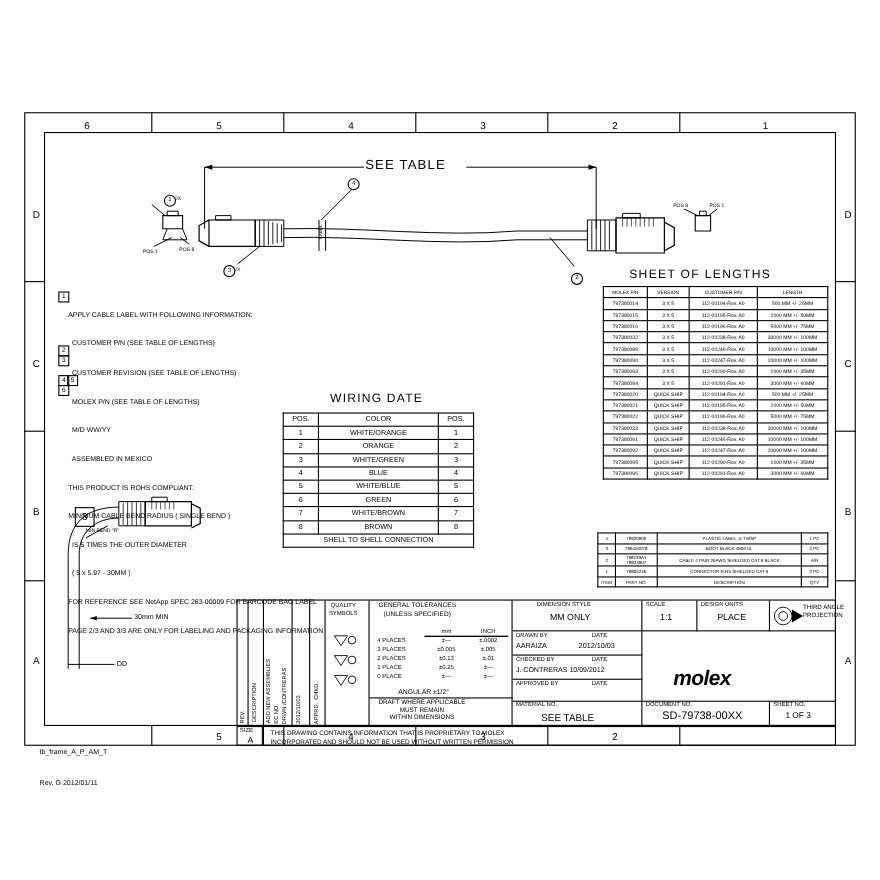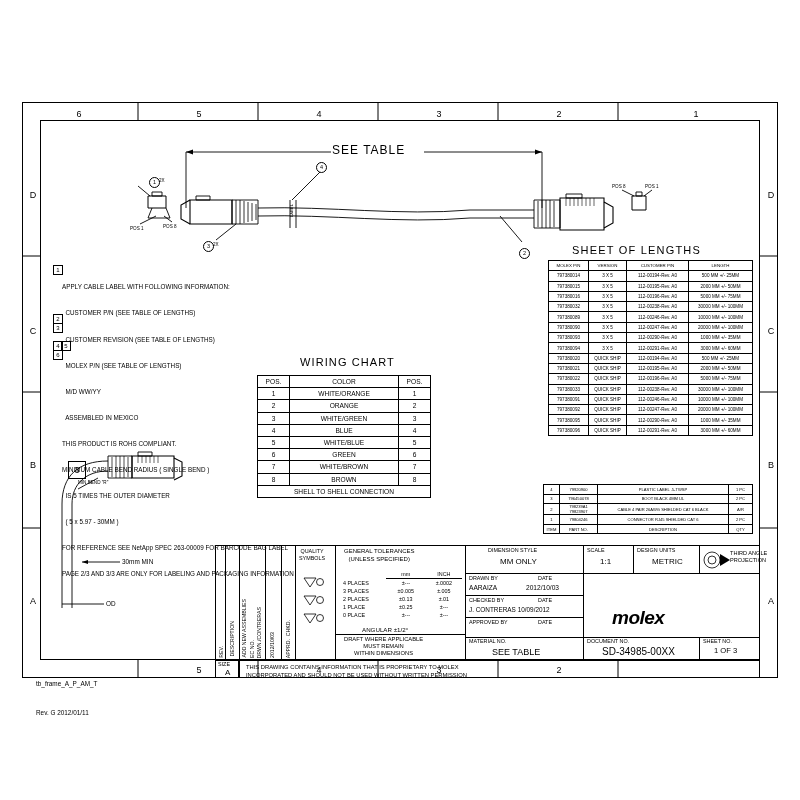--- a/index.html
+++ b/index.html
@@ -453,21 +453,21 @@
           <tr>
             <td>797380096</td>
             <td>QUICK SHIP</td>
             <td>112-00291-Rev. A0</td>
             <td>3000 MM +/- 60MM</td>
           </tr>
         </tbody>
     </table>
   </div>
 
-  <div id="wc-title">WIRING CHART</div>
+  <div id="wc-title">WIRING DATE</div>
   <div id="wiring-chart">
     <table class="grid" style="width:173px;">
       <colgroup>
           <col style="width:32px">
           <col style="width:109px">
           <col style="width:32px">
         </colgroup>
       <thead>
         <tr>
           <th>POS.</th>
@@ -683,40 +683,40 @@
       <div class="tl" style="position:absolute; left:3px; top:0px;">MATERIAL NO.</div>
       <div class="tl" style="position:absolute; left:26px; top:9px; font-size:9px;">SEE TABLE</div>
     </div>
 
     <div class="tb-cell" style="left:368px; top:0; width:50px; height:28px; border-right:1px solid #000; border-bottom:1px solid #000;">
       <div class="tl" style="position:absolute; left:3px; top:1px;">SCALE</div>
       <div class="tl" style="position:absolute; left:16px; top:11px; font-size:8px;">1:1</div>
     </div>
     <div class="tb-cell" style="left:418px; top:0; width:66px; height:28px; border-right:1px solid #000; border-bottom:1px solid #000;">
       <div class="tl" style="position:absolute; left:3px; top:1px;">DESIGN UNITS</div>
-      <div class="tl" style="position:absolute; left:18px; top:11px; font-size:8px;">METRIC</div>
+      <div class="tl" style="position:absolute; left:18px; top:11px; font-size:8px;">PLACE</div>
     </div>
     <div class="tb-cell" style="left:484px; top:0; width:60px; height:28px; border-bottom:1px solid #000;">
       <svg width="30" height="20" style="left:2px; top:4px;">
         <g stroke="#000" fill="none" stroke-width="0.8">
           <circle cx="10" cy="10" r="8"></circle>
           <circle cx="10" cy="10" r="4"></circle>
           <path d="M18 4 l10 6 l-10 6 z" fill="#000" stroke="none"></path>
         </g>
       </svg>
       <div class="tl" style="position:absolute; left:30px; top:4px; font-size:5.6px;">THIRD ANGLE
 PROJECTION</div>
     </div>
 
 
     <div class="tb-cell" style="left:368px; top:63px; width:176px; height:29px; border-bottom:1px solid #000;"></div>
 
     <div class="tb-cell" style="left:368px; top:92px; width:116px; height:22px; border-right:1px solid #000;">
       <div class="tl" style="position:absolute; left:3px; top:0px;">DOCUMENT NO.</div>
-      <div class="tl" style="position:absolute; left:18px; top:8px; font-size:10px;">SD-34985-00XX</div>
+      <div class="tl" style="position:absolute; left:18px; top:8px; font-size:10px;">SD-79738-00XX</div>
     </div>
     <div class="tb-cell" style="left:484px; top:92px; width:60px; height:22px;">
       <div class="tl" style="position:absolute; left:3px; top:0px;">SHEET NO.</div>
       <div class="tl" style="position:absolute; left:14px; top:8px; font-size:7.6px;">1 OF 3</div>
     </div>
   </div>
 
   <div id="molex-logo">molex</div>
 
   <div class="box b1" style="left:215px; top:660px; width:24px; height:18px;">

